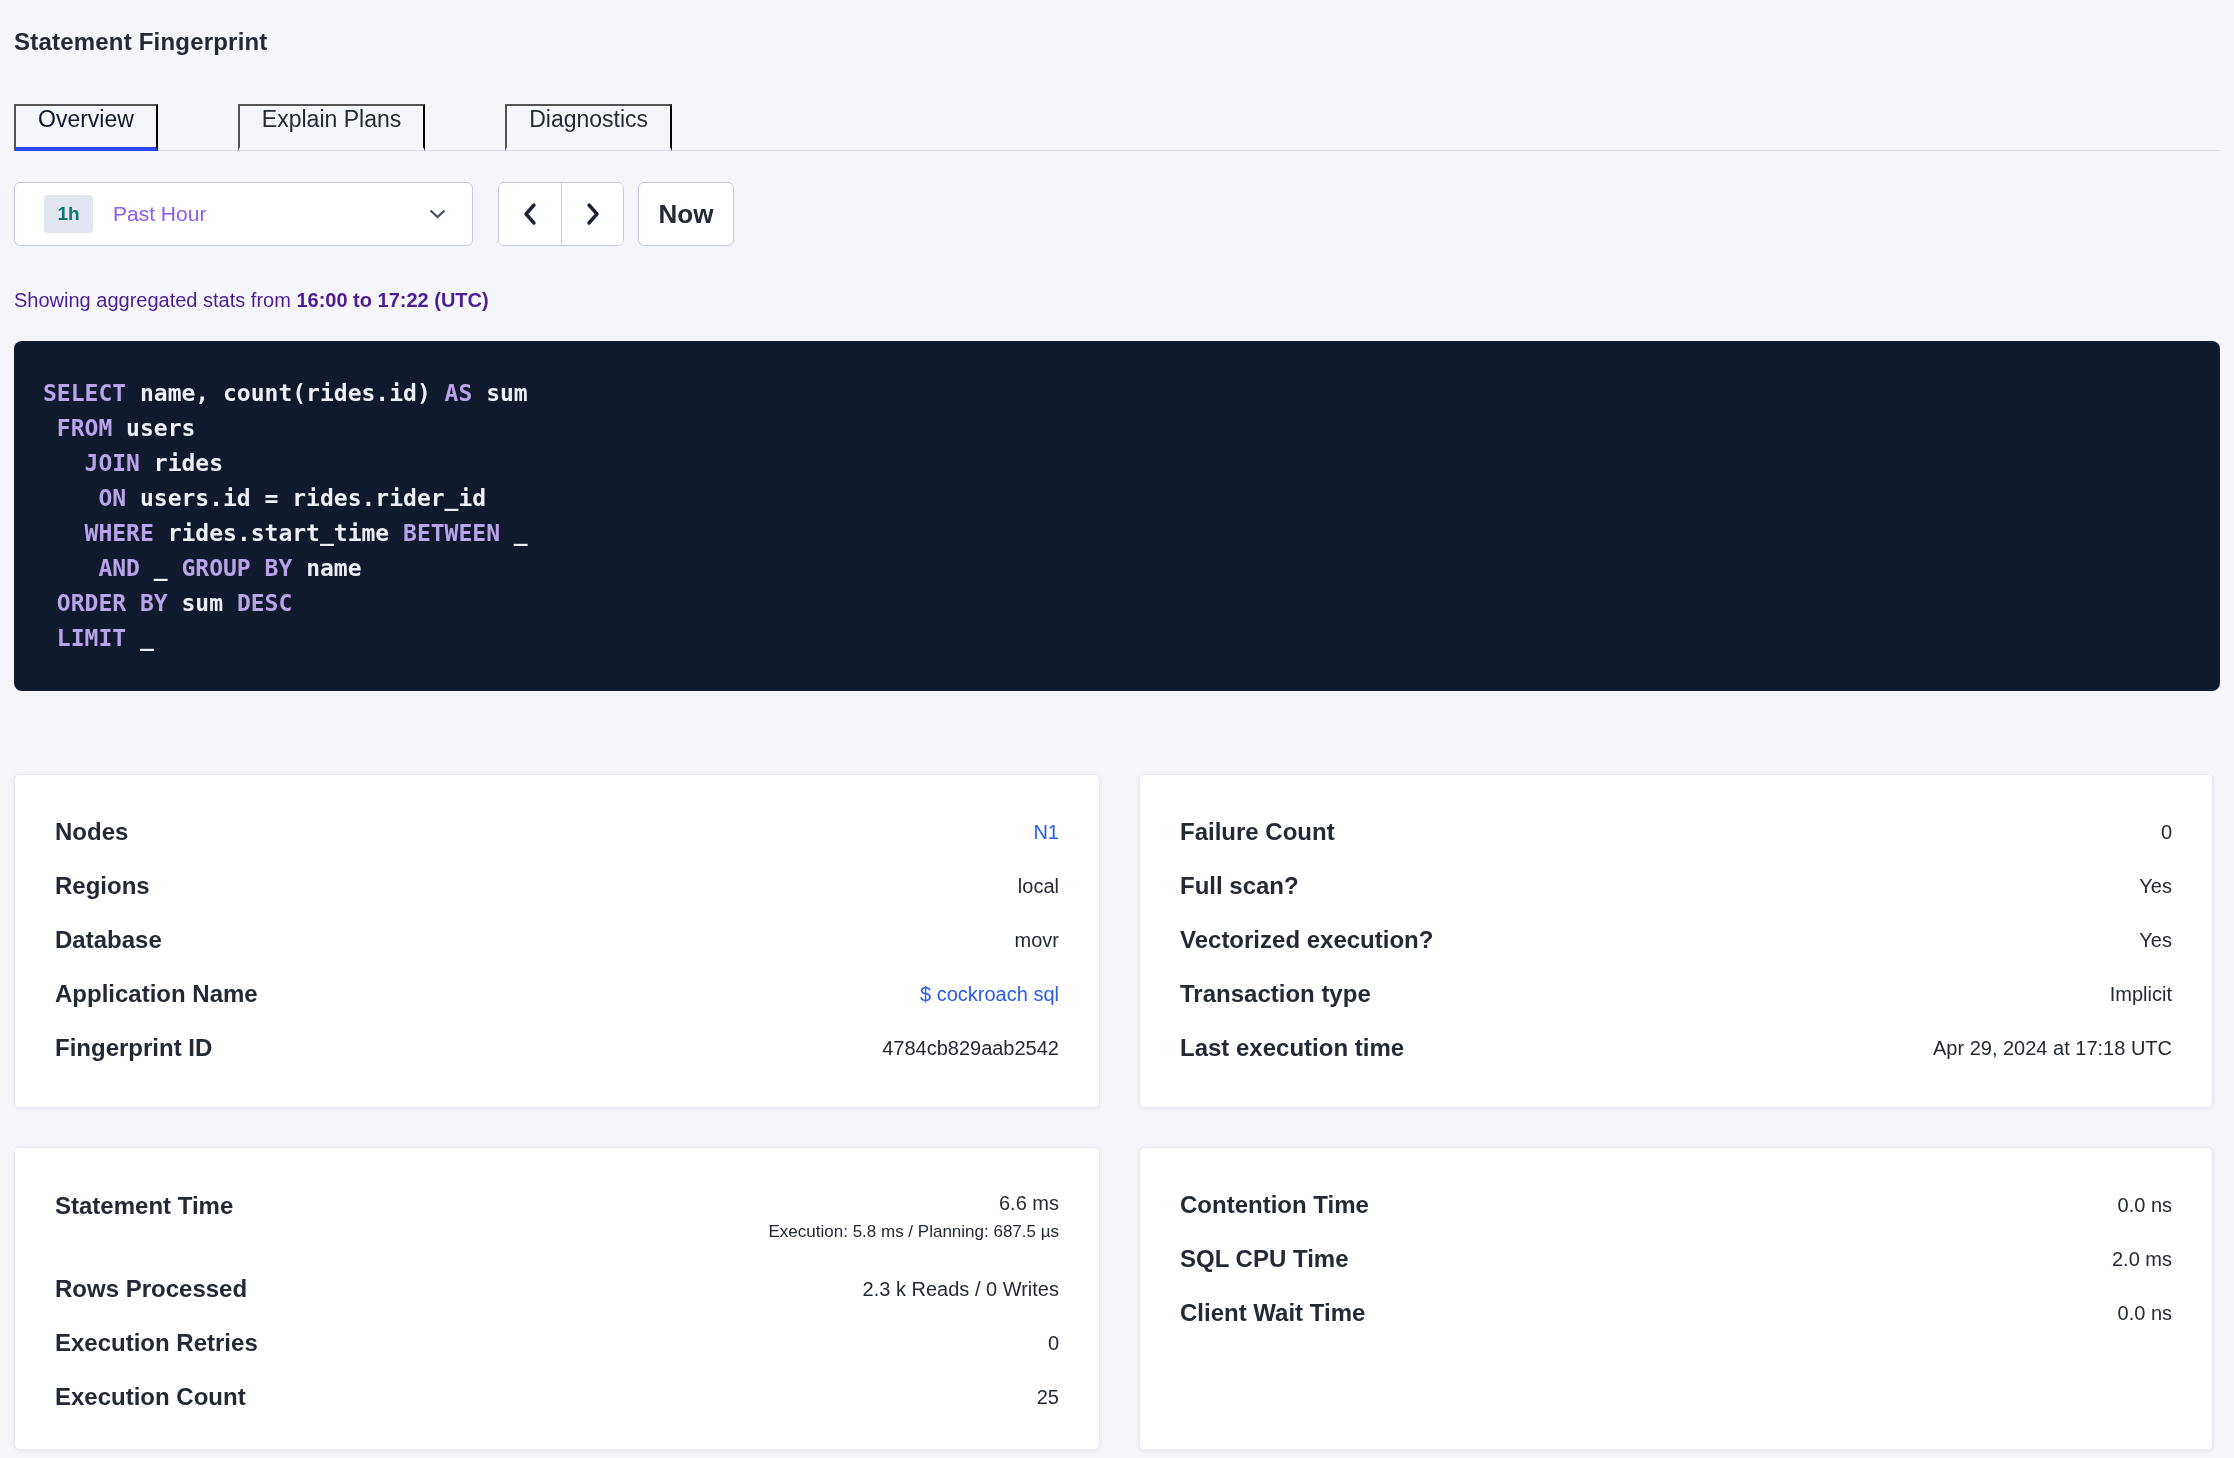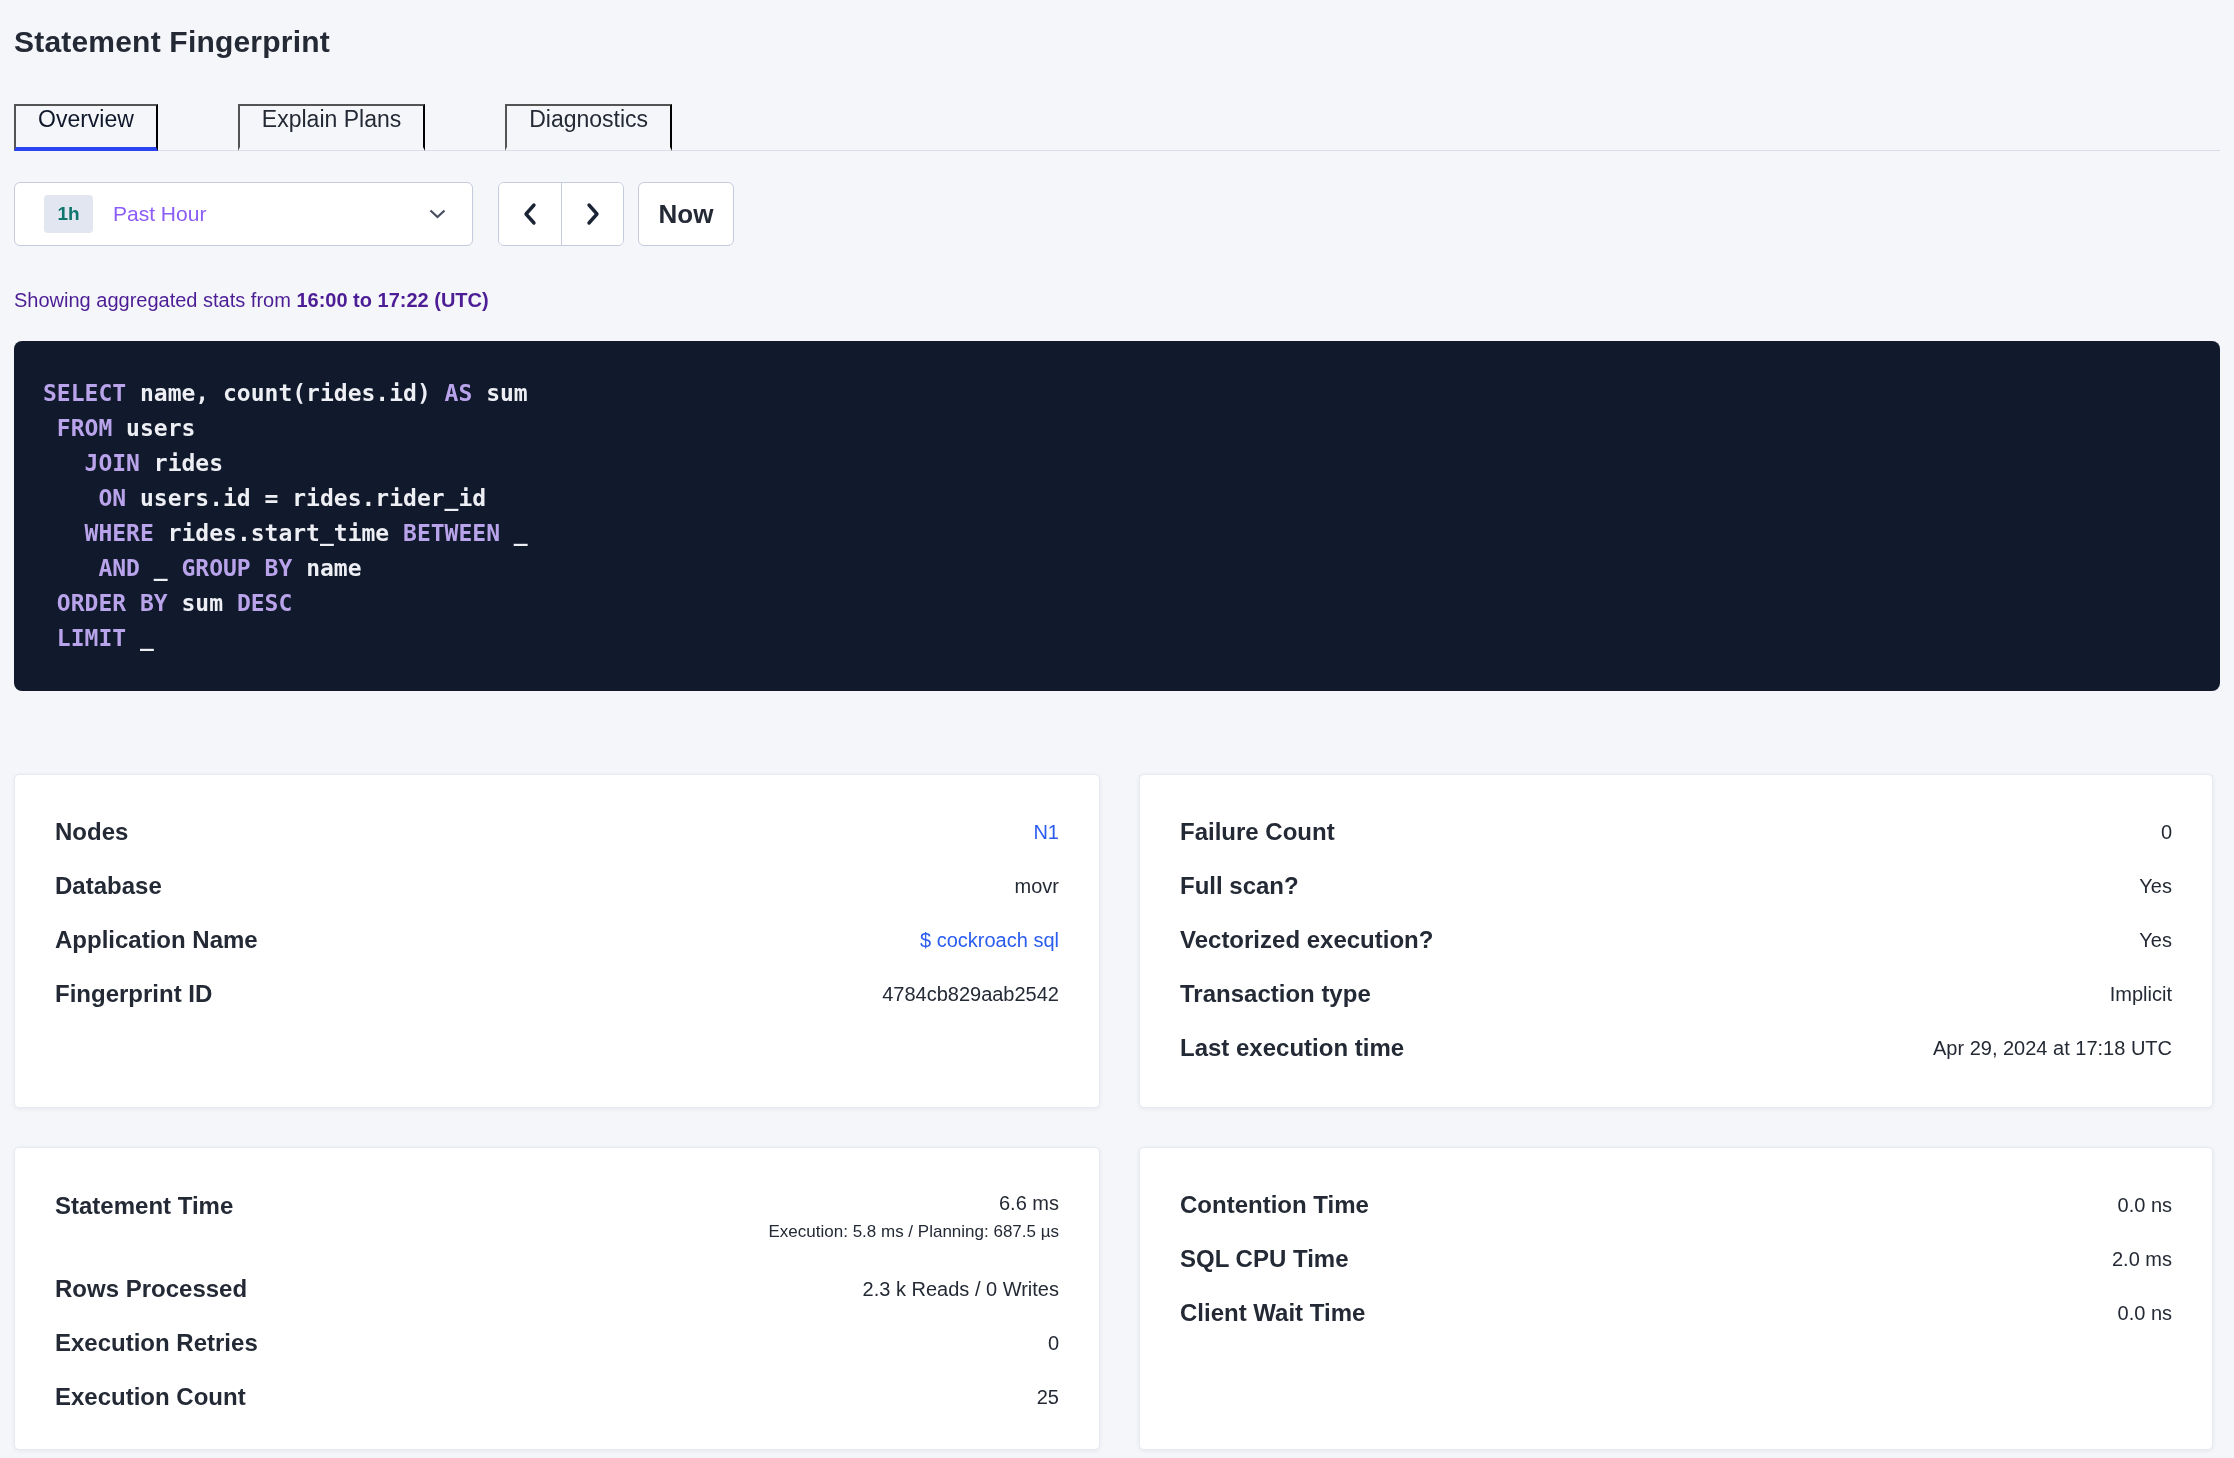--- a/index.html
+++ b/index.html
@@ -9,21 +9,21 @@
     background: #f4f6fa;
     color: #242a35;
     font-family: "Liberation Sans", sans-serif;
     font-size: 20px;
   }
   .page { padding: 0 14px; }
 
   
   h1.page-title {
     margin-top: 24px;
-    font-size: 30px;
+    font-size: 24px;
     line-height: 36px;
     font-weight: 700;
     color: #242a35;
     letter-spacing: 0.2px;
   }
 
   
   .tabs {
     display: flex;
     margin-top: 44px;
@@ -227,20 +227,26 @@
 
   <div class="card-row first" id="cards-top">
       <div class="card left pad-b-32">
         <div class="crow">
           <span class="clabel">Nodes</span>
           <span class="cval">
             <a class="link">N1</a>
           </span>
         </div>
         <div class="crow">
+          <span class="clabel">Regions</span>
+          <span class="cval">
+            <span>local</span>
+          </span>
+        </div>
+        <div class="crow">
           <span class="clabel">Database</span>
           <span class="cval">
             <span>movr</span>
           </span>
         </div>
         <div class="crow">
           <span class="clabel">Application Name</span>
           <span class="cval">
             <a class="link">$ cockroach sql</a>
           </span>

